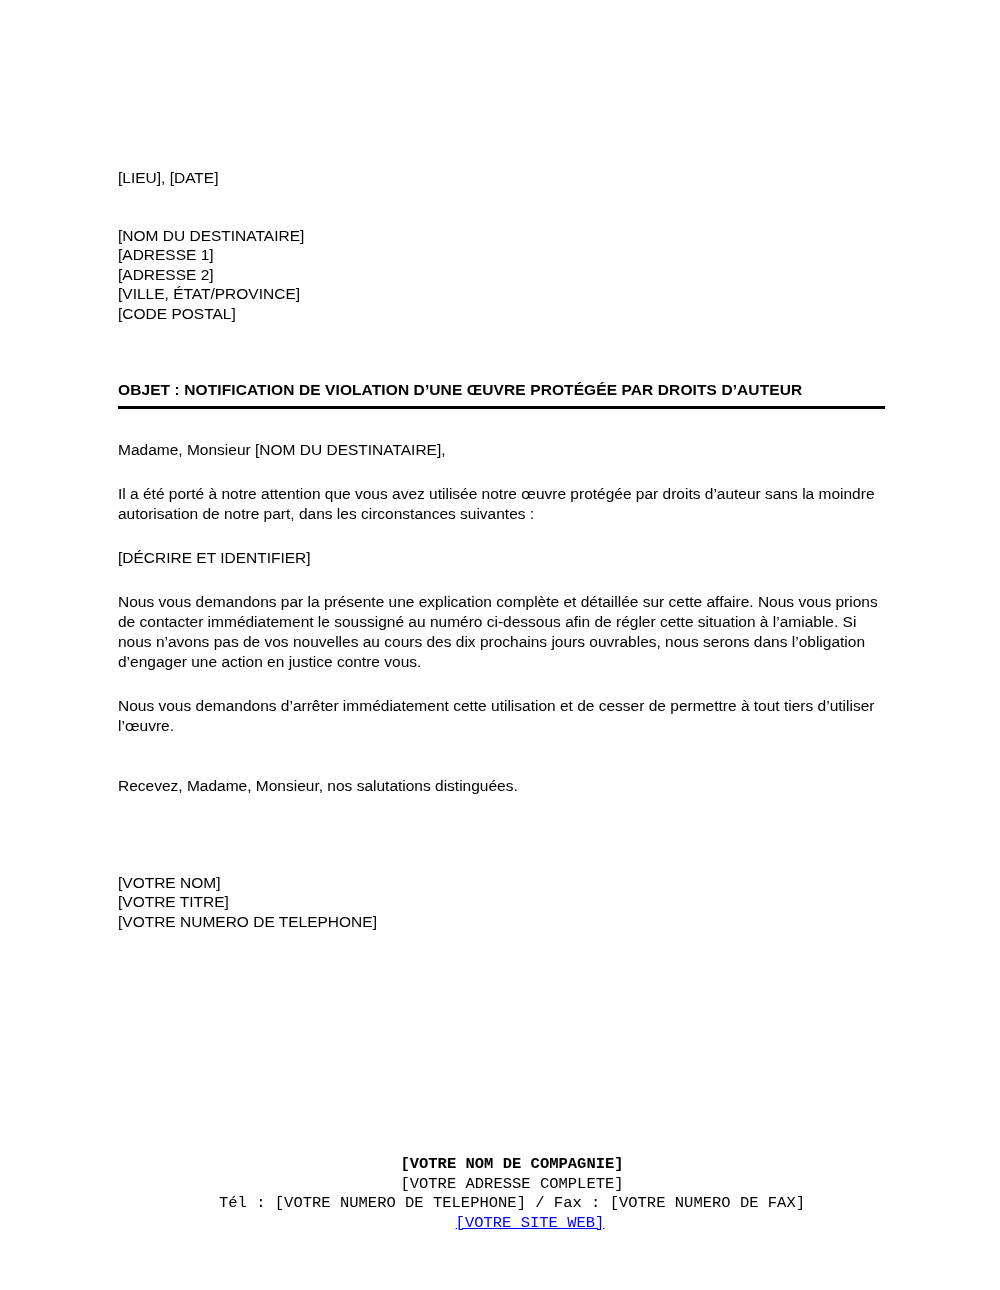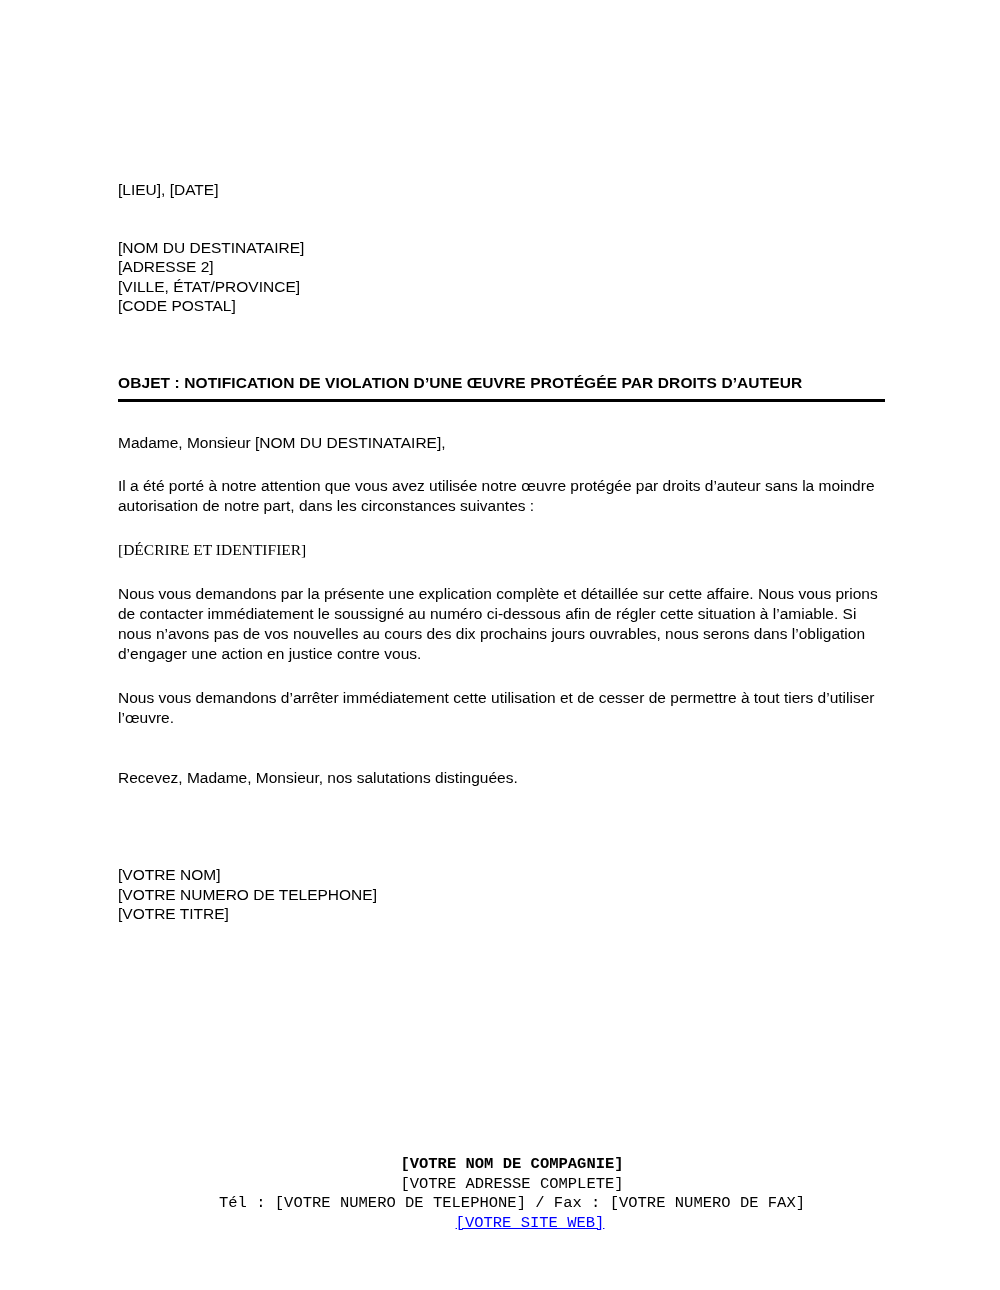--- a/index.html
+++ b/index.html
@@ -20,21 +20,21 @@
     width: 1000px;
     height: 1290px;
     box-sizing: border-box;
     background: #ffffff;
     overflow: hidden;
   }
 
   .content {
     position: absolute;
     left: 118px;
-    top: 180px;
+    top: 168px;
     width: 768px;
   }
 
   .line {
     font-size: 15.5px;
     line-height: 19.5px;
     white-space: pre-wrap;
   }
 
   
@@ -61,21 +61,21 @@
   .salutation { margin-top: 31px; }
 
   .para {
     margin-top: 24px;
     font-size: 15.5px;
     line-height: 20px;
     text-align: left;
   }
   .para.gap-big { margin-top: 35px; }
 
-  .describe { margin-top: 24px; font-family: Liberation Serif, serif; }
+  .describe { margin-top: 24px; }
 
   .closing { margin-top: 40px; }
 
   .signature-block { margin-top: 77px; }
 
   
   .footer {
     position: absolute;
     left: 12px;
     top: 1155px;
@@ -100,20 +100,21 @@
 <body>
 
 <div class="page">
 
   <div class="content">
 
     <div class="line date-line">[LIEU], [DATE]</div>
 
     <div class="recipient-block">
       <div class="line">[NOM DU DESTINATAIRE]</div>
+      <div class="line">[ADRESSE 1]</div>
       <div class="line">[ADRESSE 2]</div>
       <div class="line">[VILLE, ÉTAT/PROVINCE]</div>
       <div class="line">[CODE POSTAL]</div>
     </div>
 
     <div class="subject-wrap">
       <div class="subject-heading">OBJET : NOTIFICATION DE VIOLATION D’UNE ŒUVRE PROTÉGÉE PAR DROITS D’AUTEUR</div>
       <div class="subject-rule"></div>
     </div>
 
@@ -125,22 +126,22 @@
 
 
     <div class="para">Nous vous demandons par la présente une explication complète et détaillée sur cette affaire. Nous vous prions de contacter immédiatement le soussigné au numéro ci-dessous afin de régler cette situation à l’amiable. Si nous n’avons pas de vos nouvelles au cours des dix prochains jours ouvrables, nous serons dans l’obligation d’engager une action en justice contre vous.</div>
 
     <div class="para">Nous vous demandons d’arrêter immédiatement cette utilisation et de cesser de permettre à tout tiers d’utiliser l’œuvre.</div>
 
     <div class="para closing">Recevez, Madame, Monsieur, nos salutations distinguées.</div>
 
     <div class="signature-block">
       <div class="line">[VOTRE NOM]</div>
+      <div class="line">[VOTRE TITRE]</div>
       <div class="line">[VOTRE NUMERO DE TELEPHONE]</div>
-      <div class="line">[VOTRE TITRE]</div>
     </div>
 
   </div>
 
   <div class="footer">
     <div class="fline company">[VOTRE NOM DE COMPAGNIE]</div>
     <div class="fline">[VOTRE ADRESSE COMPLETE]</div>
     <div class="fline">Tél : [VOTRE NUMERO DE TELEPHONE] / Fax : [VOTRE NUMERO DE FAX]</div>
     <div class="fline"><span class="weblink">[VOTRE SITE WEB]</span></div>
   </div>

